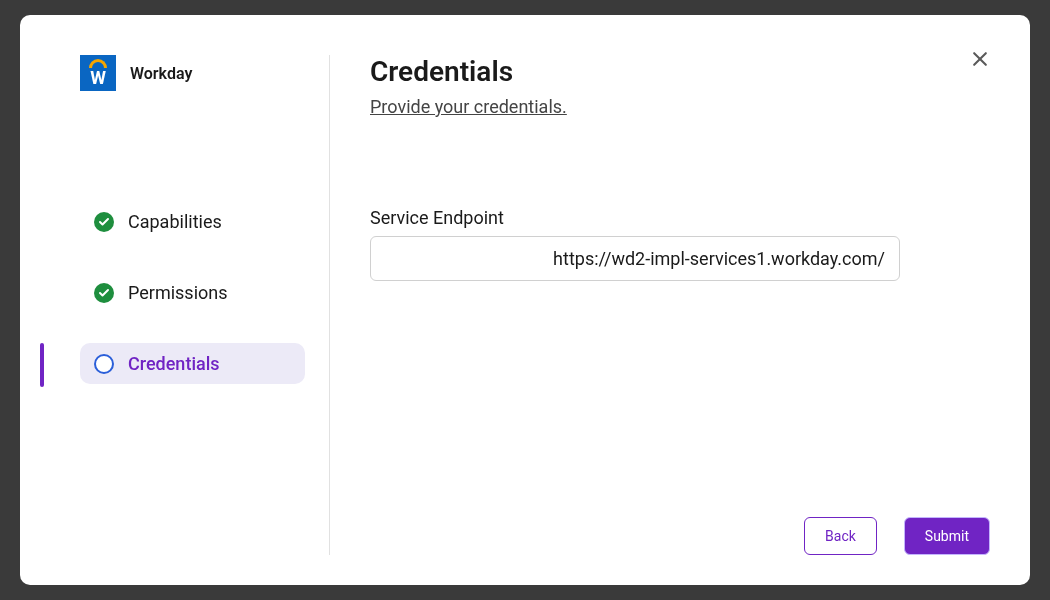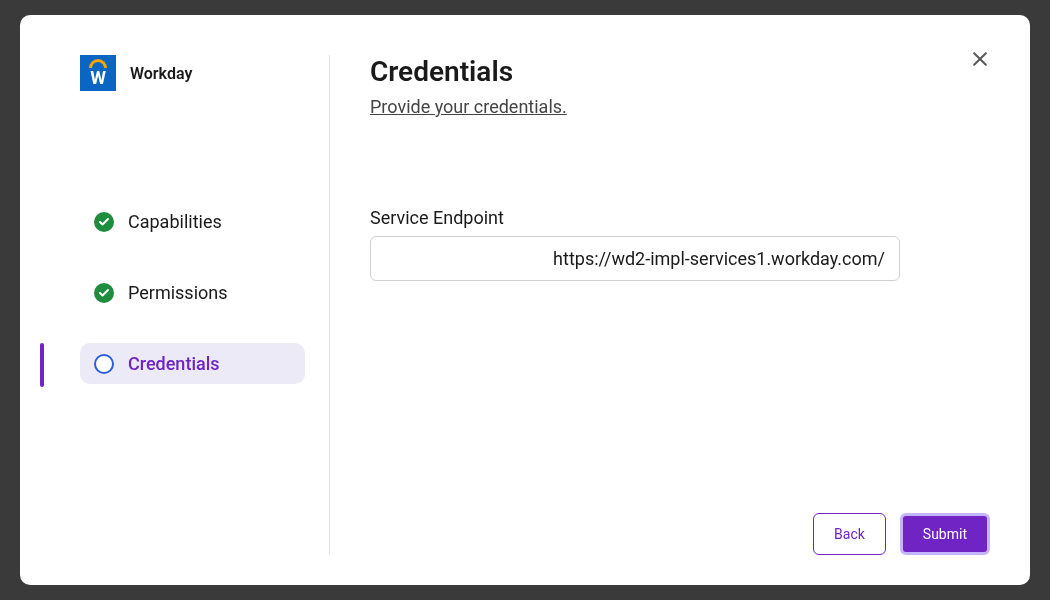--- a/index.html
+++ b/index.html
@@ -174,21 +174,22 @@
       font-family: inherit;
     }
     .btn-secondary {
       background: #fff;
       color: #7024c4;
       border: 1px solid #7024c4;
     }
     .btn-primary {
       background: #7024c4;
       color: #fff;
-      border: 3px solid #c4b5fd;
+      border: 1px solid #c4b5fd;
+      margin-left: 13px;
     }
   </style>
 </head>
 <body>
 
 <div class="modal-backdrop">
   <div class="modal">
 
     <div class="close-btn">
       <svg viewBox="0 0 24 24" fill="none" stroke="currentColor" stroke-width="2.5" stroke-linecap="round">

